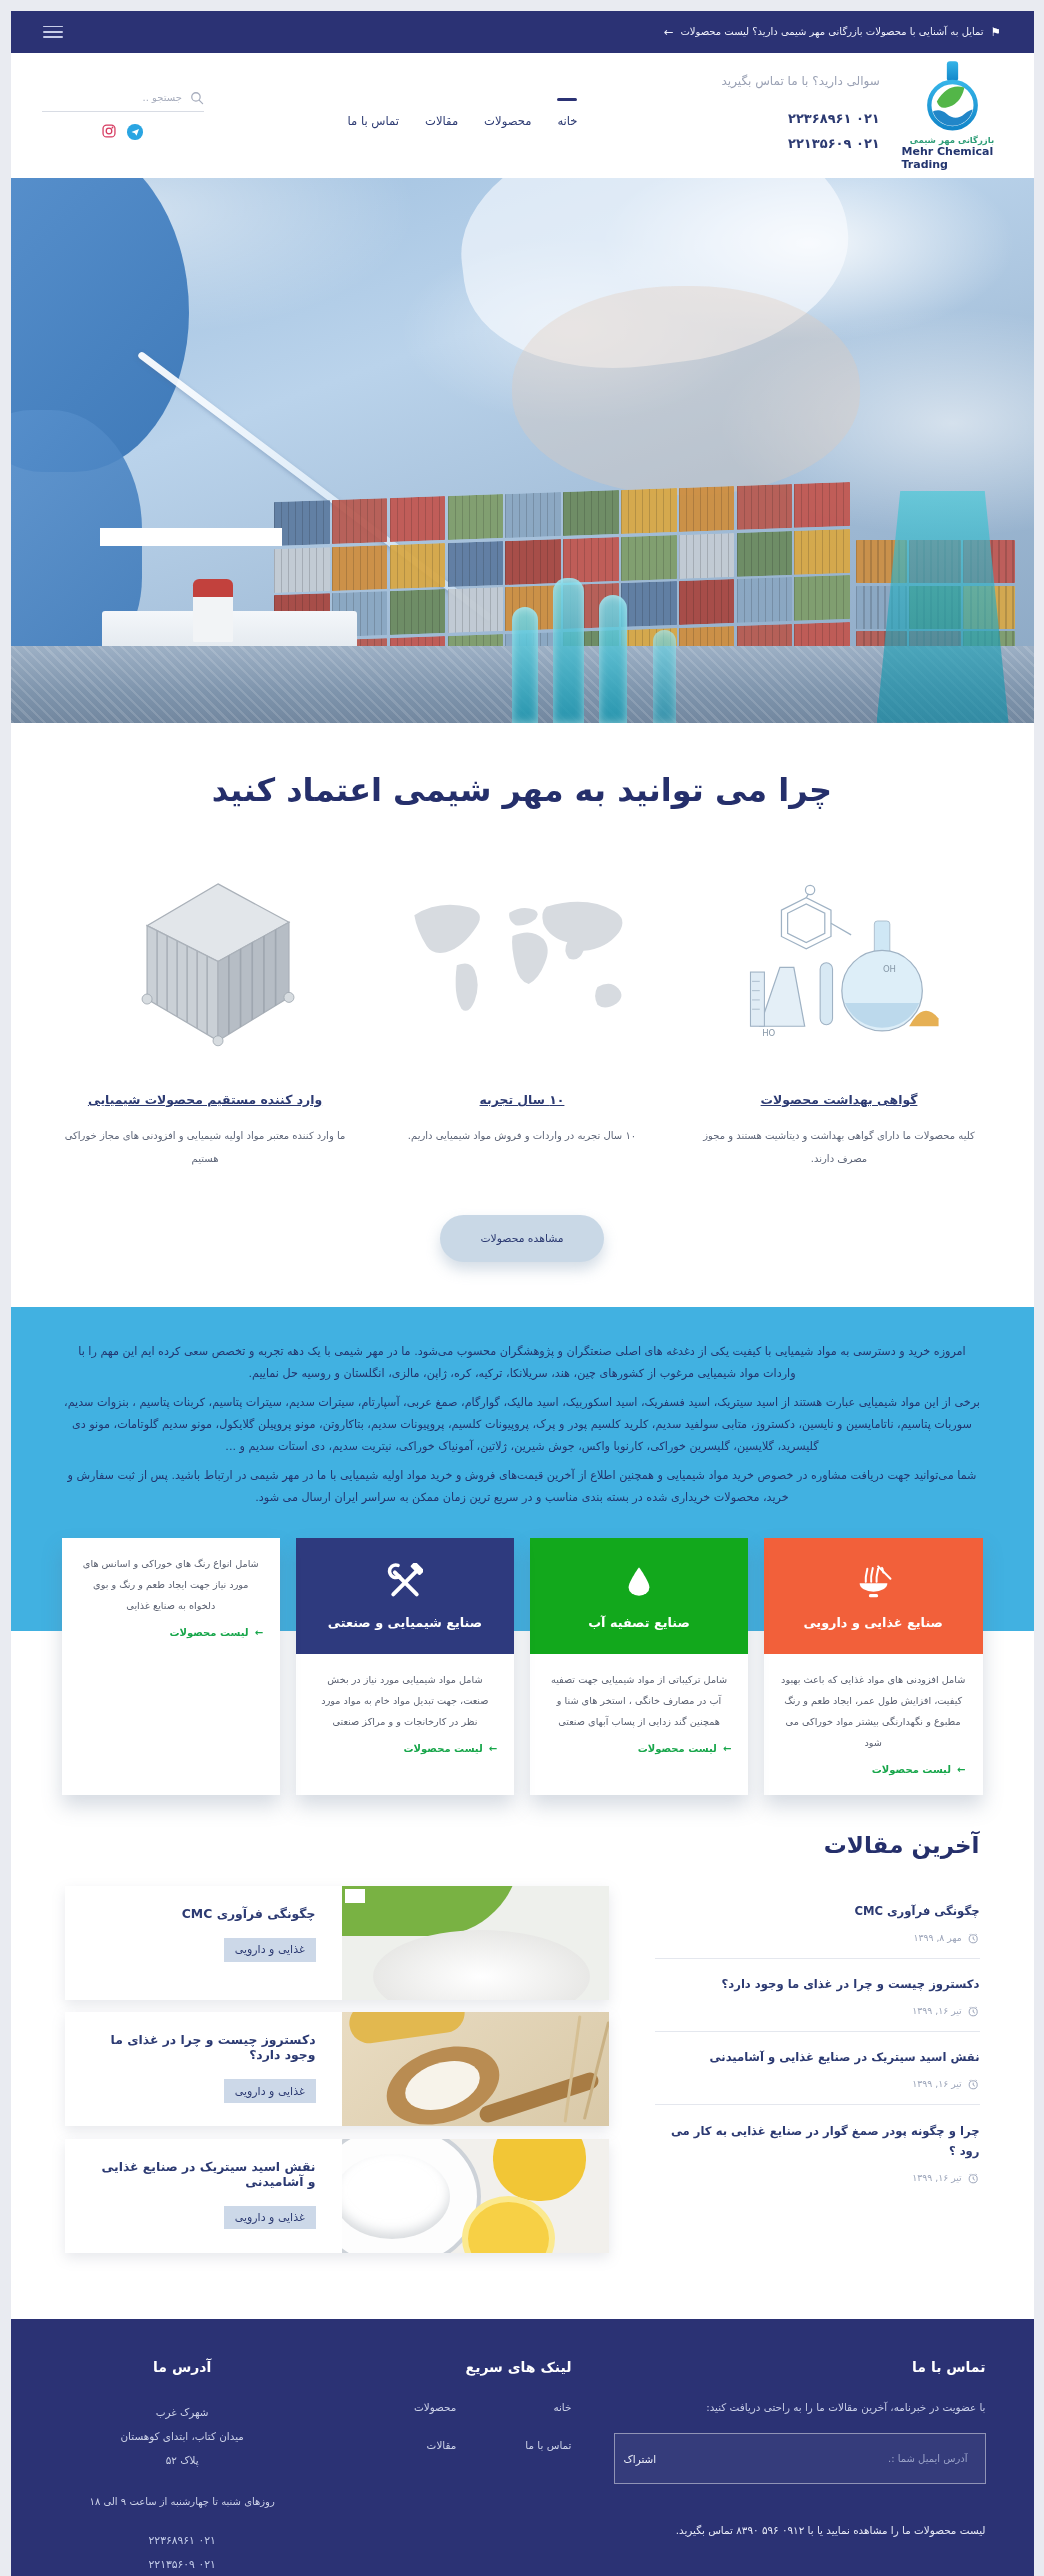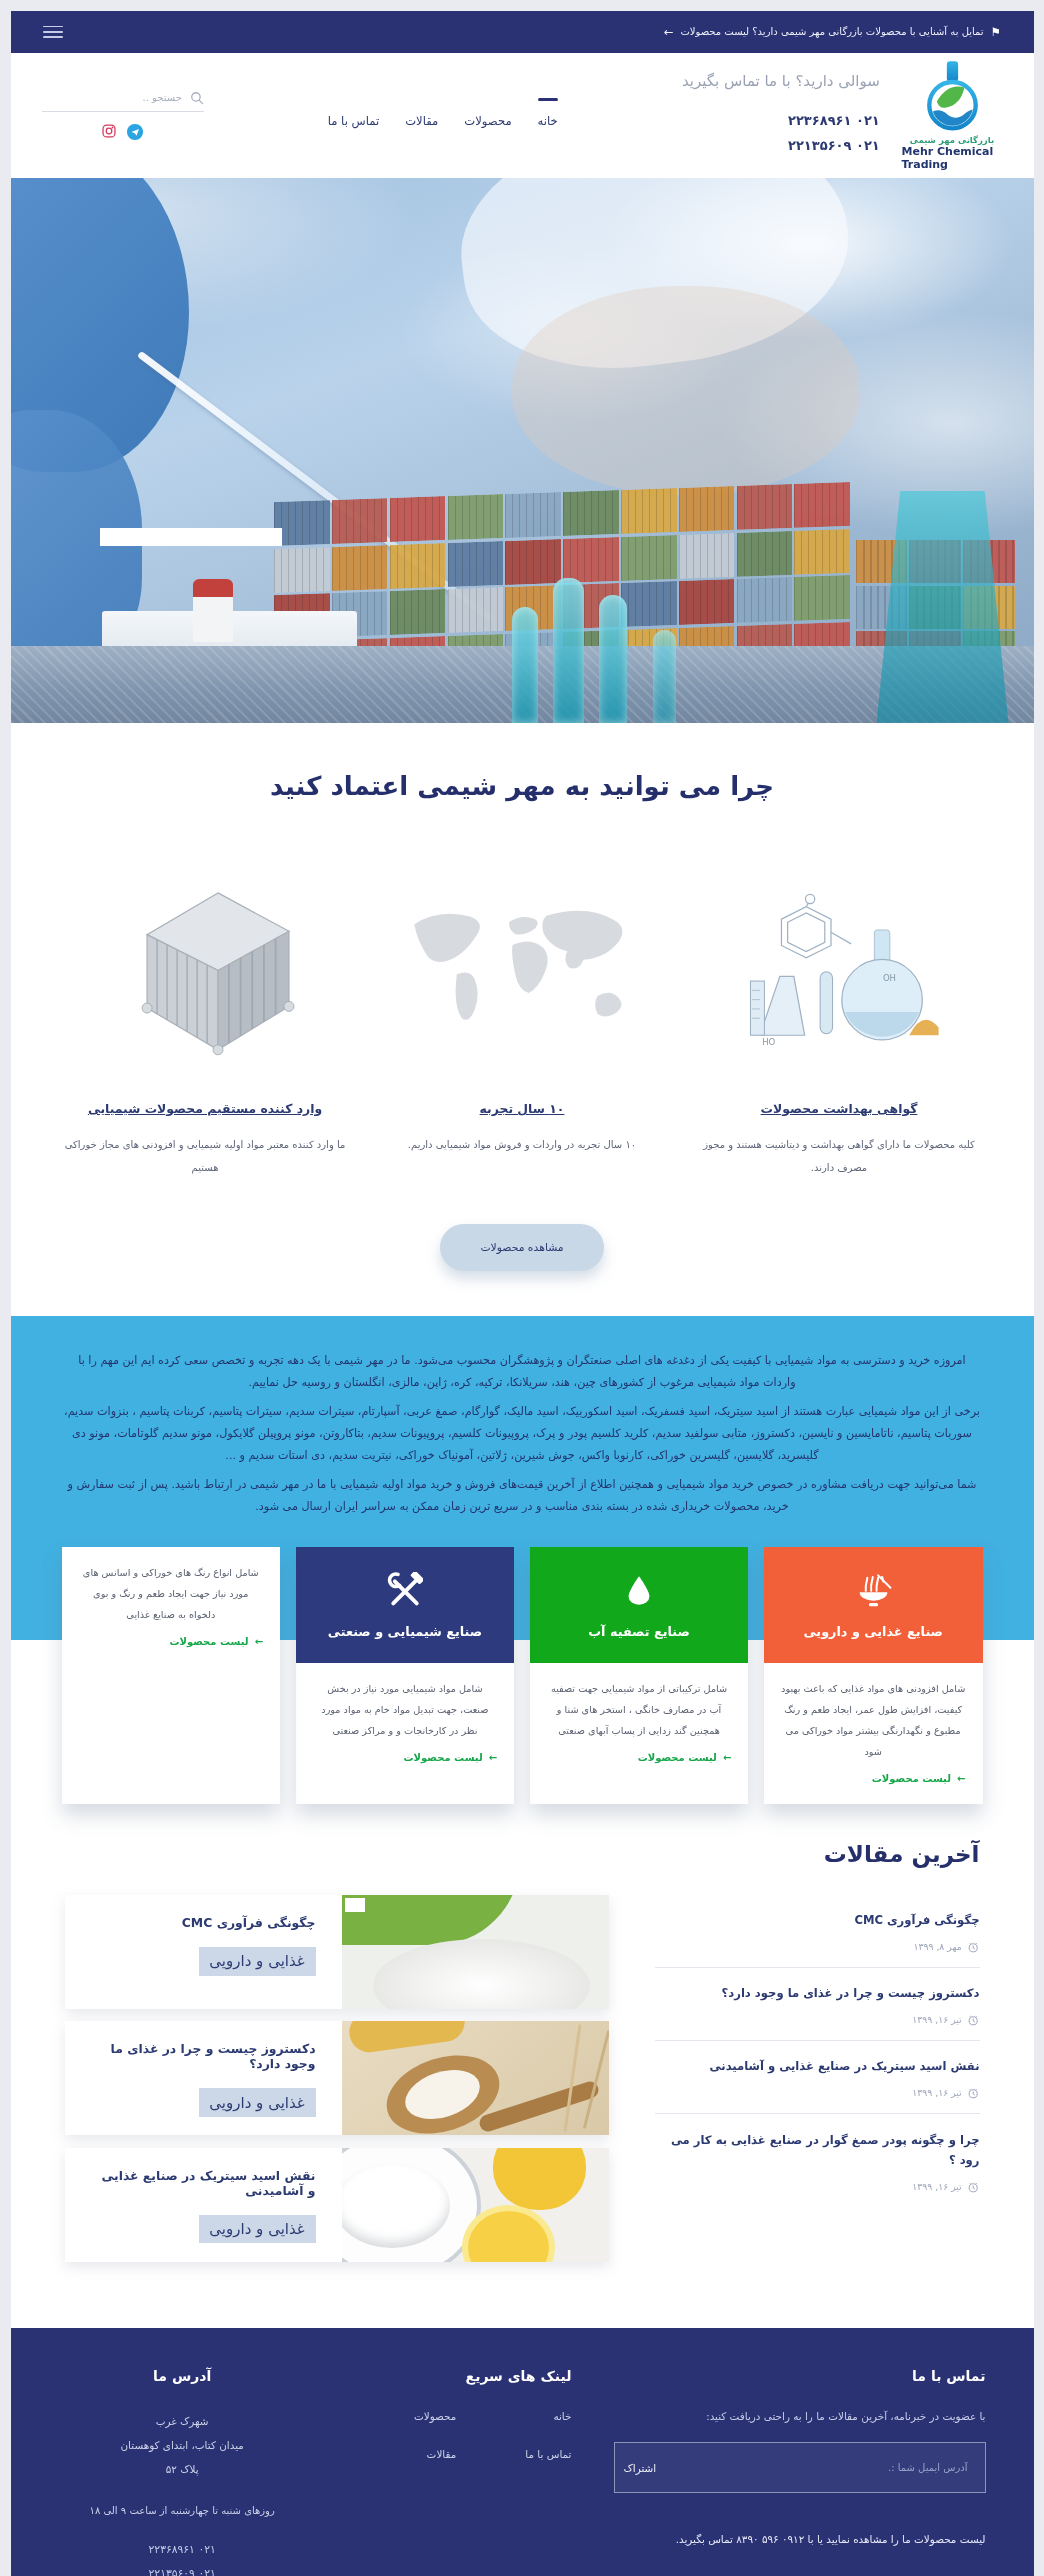--- a/index.html
+++ b/index.html
@@ -15,21 +15,21 @@
   .announce .arr{font-size:11.6px;}
   .burger{width:20px;cursor:pointer;}
   .burger span{display:block;height:1.5px;background:#c7cde8;margin:3.9px 0;border-radius:1.5px;}
 
   
   .header{background:#fff;height:125px;display:flex;align-items:center;padding:0 31px;gap:21.7px;}
   .logo{display:flex;flex-direction:column;align-items:center;width:101px;}
   .logo-fa{font-size:8.5px;font-weight:bold;color:#2f9e78;margin-top:1.5px;}
   .logo-en{font-size:11px;font-weight:bold;color:#23356f;direction:ltr;}
   .hcontact{color:#2c3a72;}
-  .hcontact .ask{color:#9aa1b4;font-size:15px;margin-bottom:19px;}
+  .hcontact .ask{color:#9aa1b4;font-size:12px;margin-bottom:19px;}
   .hcontact .phone{font-size:13px;font-weight:bold;line-height:1.9;color:#2c3a72;}
   .nav{display:flex;gap:26px;margin:0 auto;align-items:center;}
   .nav a{color:#2c3a72;font-size:11.6px;text-decoration:none;position:relative;padding-top:10.8px;}
   .nav a.active::before{content:"";position:absolute;top:-4.6px;right:50%;transform:translateX(50%);width:20px;height:3.1px;background:#2b3274;border-radius:1.5px;}
   .searchbox{width:162px;display:flex;flex-direction:column;align-items:center;}
   .search-row{display:flex;align-items:center;gap:7.7px;border-bottom:0.8px solid #d8dce4;padding-bottom:6.2px;width:100%;}
   .search-row input{border:0;outline:0;flex:1;font-size:10px;color:#6b7280;background:transparent;font-family:"DejaVu Sans",sans-serif;text-align:right;}
   .search-row input::placeholder{color:#a7adbd;}
   .hdr-social{display:flex;gap:10.8px;margin-top:12.4px;}
   .soc-tg{width:15.5px;height:15.5px;border-radius:50%;background:#2aa5e2;display:flex;align-items:center;justify-content:center;cursor:pointer;}
@@ -64,21 +64,21 @@
   .water::after{content:"";position:absolute;inset:0;background:repeating-linear-gradient(45deg,rgba(255,255,255,.13) 0 2.3px,transparent 2.3px 7.7px);}
   .tube{position:absolute;bottom:0;border-radius:14px 14px 0 0;background:linear-gradient(180deg,rgba(120,220,235,.85),rgba(26,150,175,.85));box-shadow:inset 0 0 9.3px rgba(255,255,255,.5);}
   .t1{left:501px;width:26px;height:116px;}.t2{left:542px;width:31px;height:145px;}
   .t3{left:588px;width:28px;height:128px;}.t4{left:642px;width:23px;height:93px;opacity:.8;}
   .funnel{position:absolute;left:866px;bottom:0;width:132px;height:232px;opacity:.85;
     background:linear-gradient(180deg,rgba(70,200,215,.8),rgba(20,140,165,.8));clip-path:polygon(18% 0,82% 0,100% 100%,0 100%);}
   .whitebar{position:absolute;left:89px;top:350px;width:182px;height:18.6px;background:#fff;}
 
   
   .trust{padding:48px 54px 45px;background:#fff;}
-  .trust h1{text-align:center;color:#252f6b;font-size:26px;font-weight:bold;margin-bottom:54px;}
+  .trust h1{text-align:center;color:#252f6b;font-size:32px;font-weight:bold;margin-bottom:37px;}
   .features{display:flex;gap:36px;align-items:flex-start;}
   .feature{flex:1;text-align:center;}
   .feature .img{height:232px;display:flex;align-items:center;justify-content:center;}
   .feature h3{color:#2c3a72;font-size:12.4px;font-weight:bold;margin:14px 0 17px;text-decoration:underline;}
   .feature p{color:#5d6578;font-size:10px;line-height:2.3;}
   .view-products{display:block;margin:45px auto 0;background:#c9d8e6;color:#2c3a72;border:0;border-radius:25px;
     padding:17px 40px;font-size:10.8px;font-family:"DejaVu Sans",sans-serif;cursor:pointer;box-shadow:0 7.7px 14px rgba(160,180,200,.45);}
 
   
   .blueband{background:#41b1e1;padding:34px 51px 0;}
@@ -98,21 +98,21 @@
   .articles h2{color:#252f6b;font-size:23px;font-weight:bold;margin-bottom:28px;}
   .articles-grid{display:grid;grid-template-columns:325px 1fr;gap:46px;}
   .side-item{padding:15.5px 0 14px;border-bottom:0.8px solid #e4e7ee;}
   .side-item:last-child{border-bottom:0;}
   .side-item h5{color:#2c3a72;font-size:11.6px;font-weight:bold;line-height:1.8;}
   .side-meta{display:flex;align-items:center;gap:5.4px;margin-top:9.3px;color:#9aa3b8;font-size:9.3px;}
   .post-card{display:flex;background:#fff;box-shadow:0 4.6px 12.4px rgba(120,130,150,.18);margin-bottom:12.4px;height:114px;}
   .thumb{width:267px;flex:none;position:relative;overflow:hidden;}
   .post-body{flex:1;padding:20px 26px;display:flex;flex-direction:column;align-items:flex-start;}
   .post-body h5{color:#2c3a72;font-size:12.4px;font-weight:bold;margin-bottom:17px;}
-  .badge{background:#ccd8e8;color:#2c3a72;font-size:15px;padding:5.4px 10.8px;cursor:pointer;}
+  .badge{background:#ccd8e8;color:#2c3a72;font-size:11px;padding:5.4px 10.8px;cursor:pointer;}
 
   
   .th{position:absolute;}
   .thumb-cmc{background:#eef0ec;}
   .thumb-cmc .leaf{left:-23px;top:-35px;width:201px;height:85px;background:#79b243;border-radius:0 0 101px 23px;}
   .thumb-cmc .mound{left:31px;bottom:-23px;width:217px;height:93px;background:radial-gradient(closest-side,#ffffff,#e8e8e6);border-radius:50%;}
   .thumb-cmc .tag{left:3.1px;top:3.1px;width:20px;height:14px;background:#fff;}
   .thumb-dex{background:linear-gradient(140deg,#e9dcc2,#d9c9a8);}
   .thumb-dex .corn{left:7.7px;top:-14px;width:116px;height:40px;background:#e2b84f;border-radius:31px;transform:rotate(-8deg);}
   .thumb-dex .spoon{left:43px;top:37px;width:116px;height:73px;background:#b98c52;border-radius:50%;transform:rotate(-18deg);}

